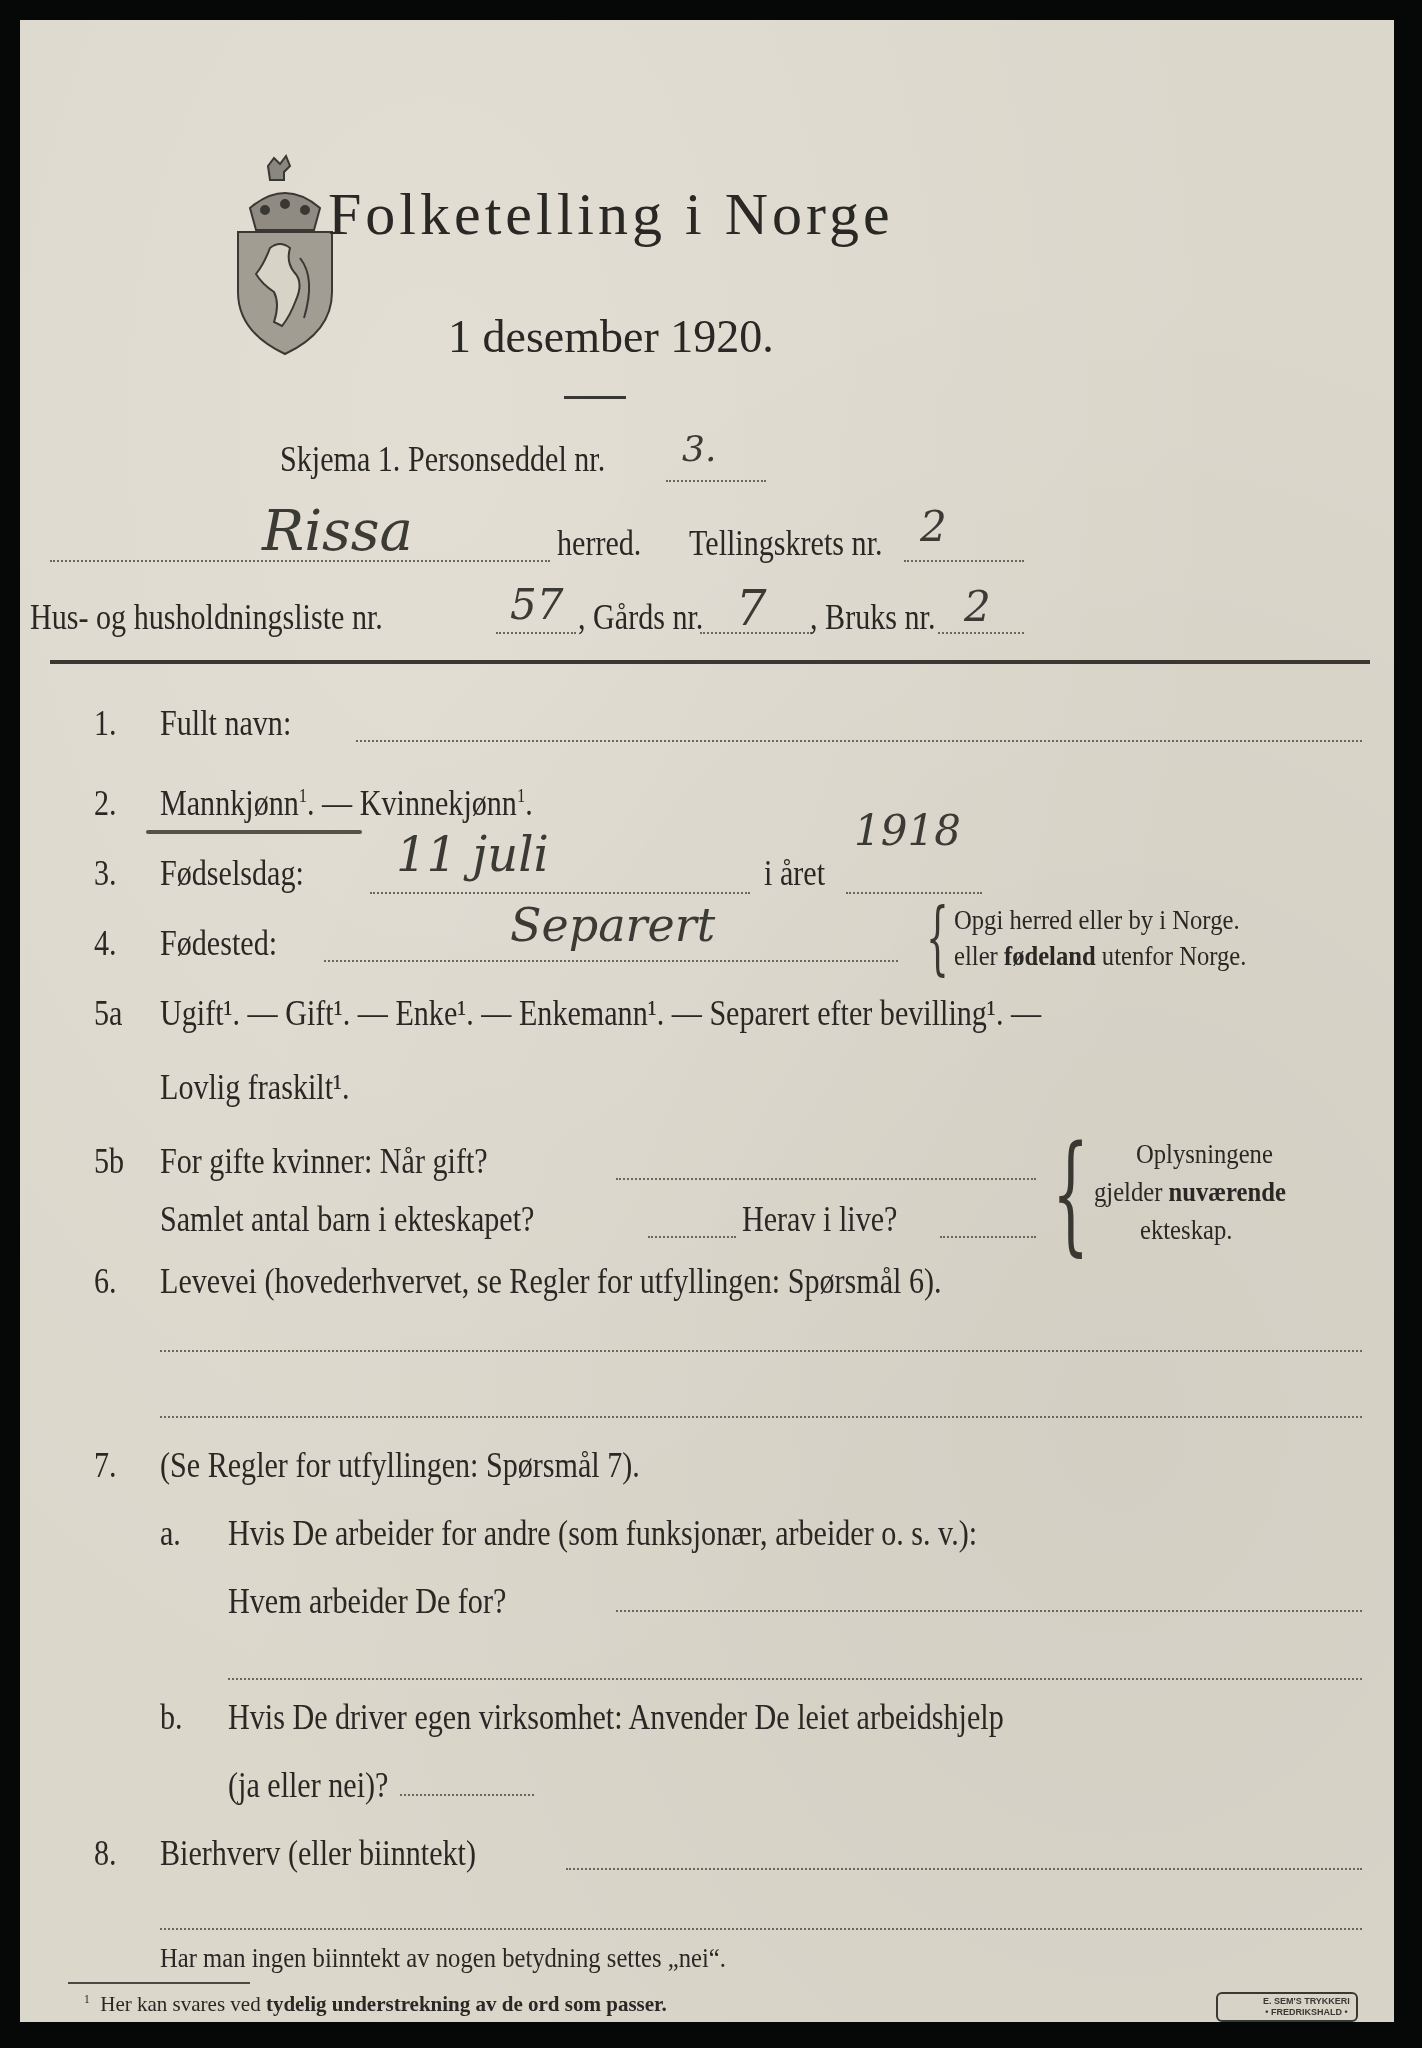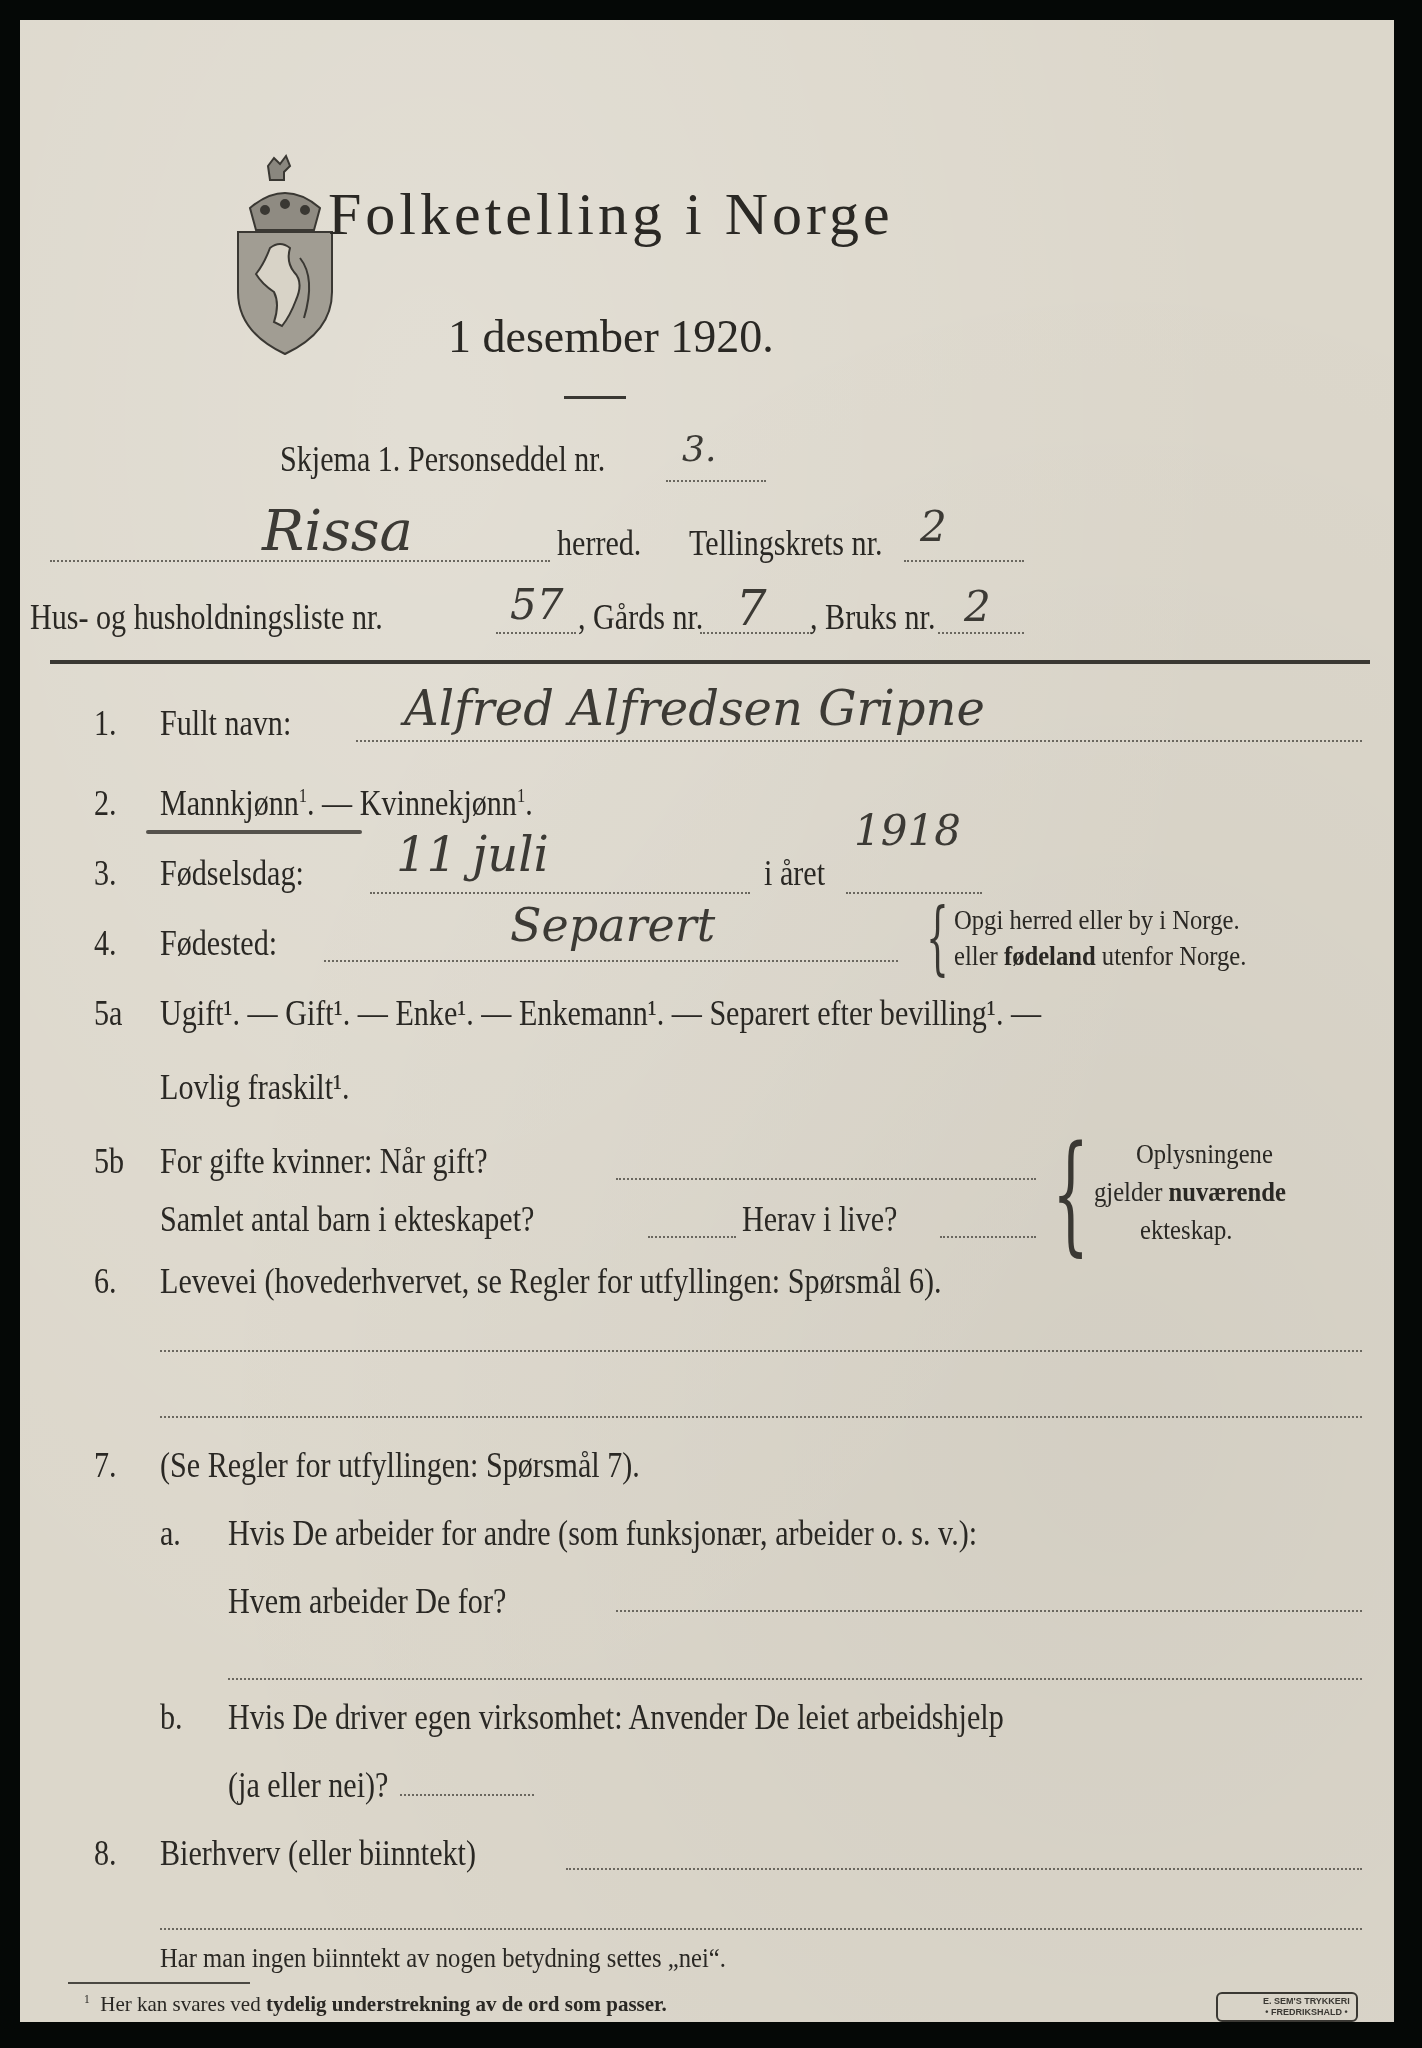--- a/index.html
+++ b/index.html
@@ -75,21 +75,20 @@
   <div class="abs hand" style="left:716px; top:560px; font-size:48px;">7</div>
   <div class="abs txt" style="left:790px; top:578px;">, Bruks nr.</div>
   <div class="dots" style="left:918px; top:612px; width:86px;"></div>
   <div class="abs hand" style="left:944px; top:562px;">2</div>
 
   <div class="rule" style="left:30px; top:640px; width:1320px;"></div>
 
   <div class="abs txt" style="left:74px; top:684px;">1.</div>
   <div class="abs txt" style="left:140px; top:684px;">Fullt navn:</div>
   <div class="dots" style="left:336px; top:720px; width:1006px;"></div>
-  <div class="abs hand" style="left:384px; top:660px; font-size:48px;">Alfred Alfredsen Gripne</div>
 
   <div class="abs txt" style="left:74px; top:764px;">2.</div>
   <div class="abs txt" style="left:140px; top:764px;">
     <span>Mannkjønn</span><sup>1</sup>.<span> — </span><span>Kvinnekjønn</span><sup>1</sup>.
   </div>
   <div class="underline-hand" style="left:126px; top:810px; width:216px;"></div>
 
   <div class="abs txt" style="left:74px; top:834px;">3.</div>
   <div class="abs txt" style="left:140px; top:834px;">Fødselsdag:</div>
   <div class="dots" style="left:350px; top:872px; width:380px;"></div>

